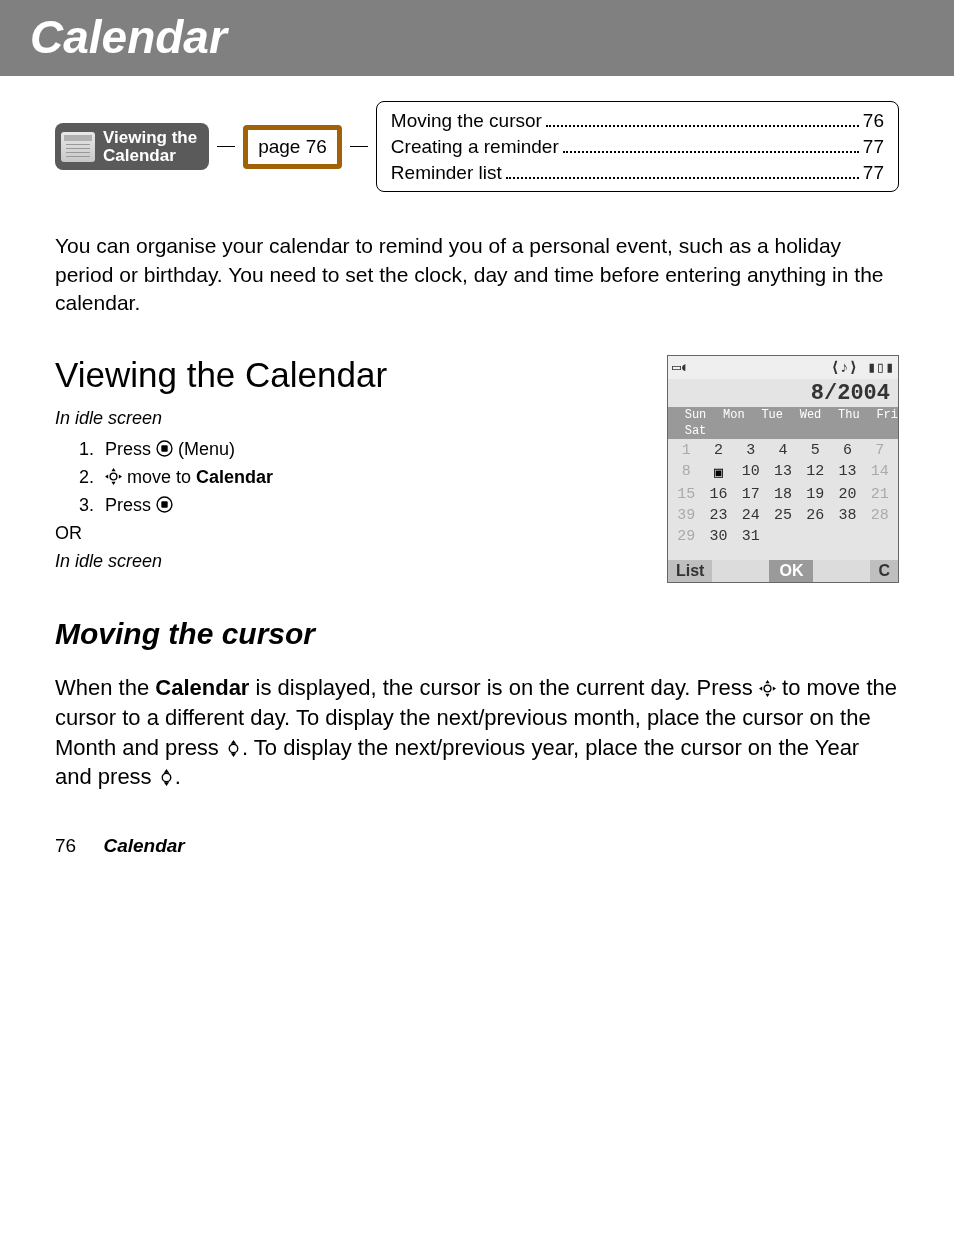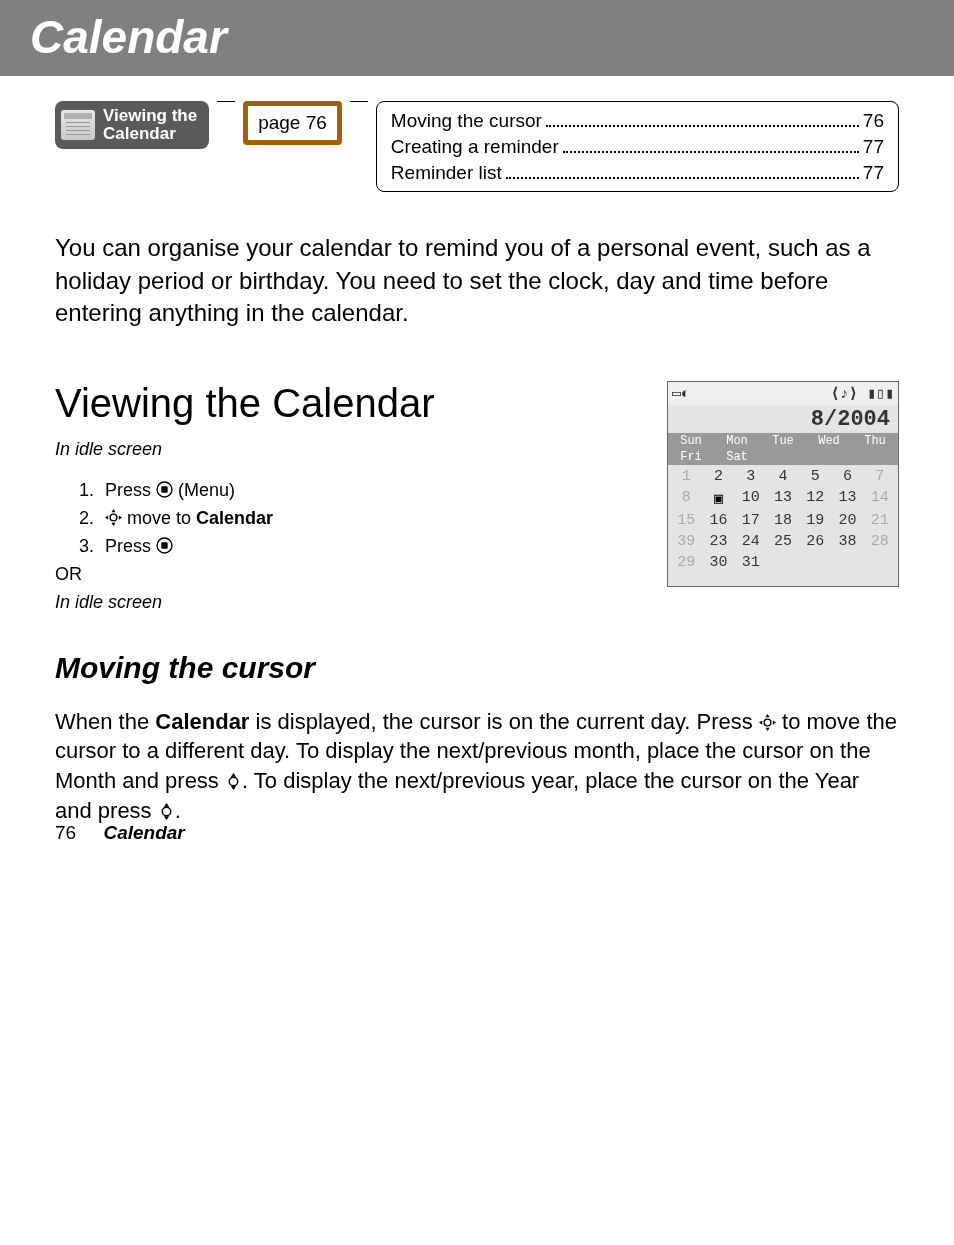--- a/index.html
+++ b/index.html
@@ -1,54 +1,54 @@
 <!DOCTYPE html>
 <html><head>
 <meta charset="utf-8">
 <style>
   html,body{margin:0;padding:0;background:#fff;color:#000;font-family:Arial,Helvetica,sans-serif;}
   .page{width:954px;height:899px;position:relative;box-sizing:border-box;}
   .banner{background:#808080;padding:10px 30px 12px 30px;}
   .banner h1{margin:0;color:#fff;font-style:italic;font-weight:bold;font-size:46px;font-family:Arial,Helvetica,sans-serif;}
   .content{padding:25px 55px 0 55px;}
-  .nav-row{display:flex;align-items:flex-start;margin-bottom:40px;gap:8px;}
+  .nav-row{display:flex;align-items:center;margin-bottom:40px;gap:8px;}
   .chip{display:flex;align-items:center;background:#5a5a5a;border-radius:8px;padding:6px 12px 6px 6px;color:#fff;font-weight:bold;}
   .chip-icon{width:34px;height:30px;background:linear-gradient(#e8e8e8,#c8c8c8);border-radius:3px;margin-right:8px;position:relative;overflow:hidden;}
   .chip-icon::before{content:"";position:absolute;left:3px;right:3px;top:3px;height:6px;background:#b0b0b0;}
   .chip-icon::after{content:"";position:absolute;left:5px;right:5px;top:12px;bottom:4px;background:repeating-linear-gradient(#999 0 1px,transparent 1px 4px);}
   .chip-text{font-size:17px;line-height:1.05;font-family:Arial,Helvetica,sans-serif;}
   .connector{width:18px;height:1px;background:#000;}
   .page-box{border:5px solid #a16207;border-radius:4px;padding:6px 10px;font-size:19px;}
   .toc-box{border:1px solid #000;border-radius:8px;padding:6px 14px;flex:1;font-size:19px;}
   .toc-row{display:flex;white-space:nowrap;align-items:baseline;line-height:1.35;}
   .toc-dots{flex:1;border-bottom:2px dotted #000;margin:0 4px 4px 4px;height:0.9em;}
-  .intro{font-size:24px;line-height:1.35;margin-bottom:52px;}
-  .h2{font-size:40px;font-weight:normal;margin:0 0 10px 0;}
+  .intro{font-size:21px;line-height:1.35;margin-bottom:38px;}
+  .h2{font-size:35px;font-weight:normal;margin:0 0 10px 0;}
   .two-col{display:flex;align-items:flex-start;gap:30px;}
   .left-col{flex:1;}
   .italic{font-style:italic;}
   .steps{font-size:18px;line-height:1.55;}
-  .steps ol{margin:13px 0 0 0;padding-left:44px;}
+  .steps ol{margin:3px 0 0 0;padding-left:44px;}
   .steps li{padding-left:6px;}
   .inline-icon{display:inline-block;vertical-align:-2px;}
   .phone{width:230px;border:1px solid #666;background:#e4e4e4;font-family:"Courier New",monospace;font-size:15px;color:#333;}
   .phone .status{display:flex;justify-content:space-between;padding:2px 4px;background:#efefef;font-weight:bold;}
   .phone .month{text-align:right;font-weight:bold;padding:2px 8px 1px 0;font-size:22px;}
-  .phone .dow{display:grid;grid-template-columns:repeat(5,1fr);background:#999;color:#fff;font-size:12px;text-align:center;}
+  .phone .dow{display:grid;grid-template-columns:repeat(6,1fr);background:#999;color:#fff;font-size:12px;text-align:right;}
   .phone .dow span{padding:1px 0;}
   .phone .grid{display:grid;grid-template-columns:repeat(7,1fr);text-align:center;padding:2px 2px 14px 2px;row-gap:2px;}
   .phone .grid span{font-size:15px;padding:1px 0;}
   .phone .grid .dim{color:#aaa;}
   .phone .grid .mark{color:#000;font-weight:bold;}
   .phone .soft{display:flex;justify-content:space-between;align-items:center;background:#dcdcdc;padding:0;}
   .phone .soft .sk{background:#bfbfbf;padding:2px 8px;font-weight:bold;font-family:Arial;font-size:16px;}
   .phone .soft .ok{background:#9a9a9a;color:#fff;padding:2px 10px;font-weight:bold;font-family:Arial;font-size:16px;}
   .h3{font-size:30px;font-style:italic;font-weight:bold;margin:34px 0 8px 0;}
   .body{font-size:22px;line-height:1.35;}
-  .footer{position:absolute;left:55px;bottom:55px;font-size:19px;}
+  .footer{position:absolute;left:55px;bottom:42px;font-size:19px;}
   .footer .ft{font-style:italic;font-weight:bold;margin-left:22px;}
   svg.icn{width:17px;height:17px;}
 </style>
 </head>
 <body>
 
 <div class="page">
   <div class="banner">
     <h1>Calendar</h1>
   </div>
@@ -157,20 +157,25 @@
             <span>23</span>
             <span>24</span>
             <span>25</span>
             <span>26</span>
             <span>38</span>
             <span class="dim">28</span>
             <span class="dim">29</span>
             <span>30</span>
             <span>31</span>
           </div>
+        <div class="soft">
+          <span class="sk">List</span>
+          <span class="ok">OK</span>
+          <span class="sk">C</span>
+        </div>
       </div>
     </div>
 
     <h3 class="h3">Moving the cursor</h3>
     <p class="body">
       <span>When the </span><b>Calendar</b><span> is displayed, the cursor is on the current day. Press </span><svg class="icn inline-icon" viewBox="0 0 16 16">
           <circle cx="8" cy="8" r="3.2" fill="none" stroke="#000" stroke-width="1.3"></circle>
           <path d="M8 0 L10 3 L6 3 Z M8 16 L10 13 L6 13 Z M0 8 L3 6 L3 10 Z M16 8 L13 6 L13 10 Z" fill="#000"></path>
         </svg><span> to move the cursor to a different day. To display the next/previous month, place the cursor on the Month and press </span><svg class="icn inline-icon" viewBox="0 0 16 16">
           <circle cx="8" cy="8" r="4" fill="none" stroke="#000" stroke-width="1.3"></circle>

